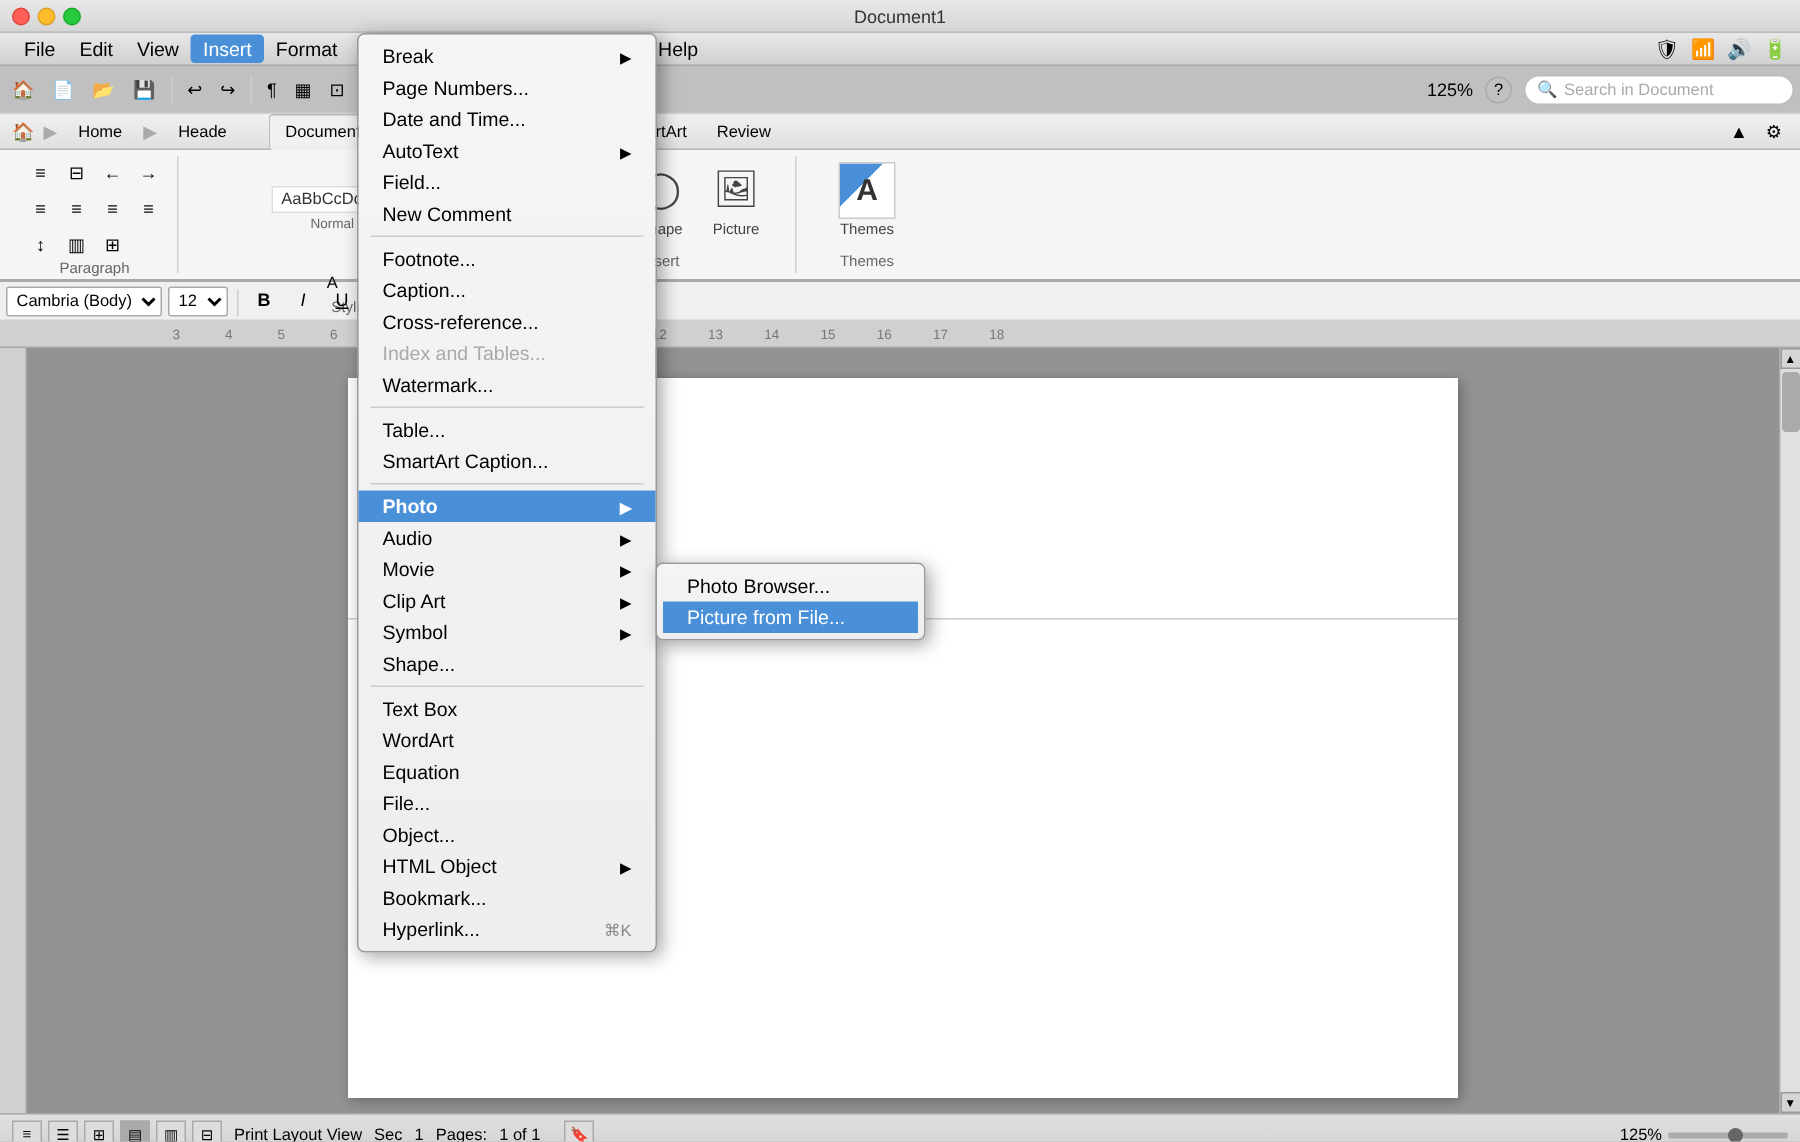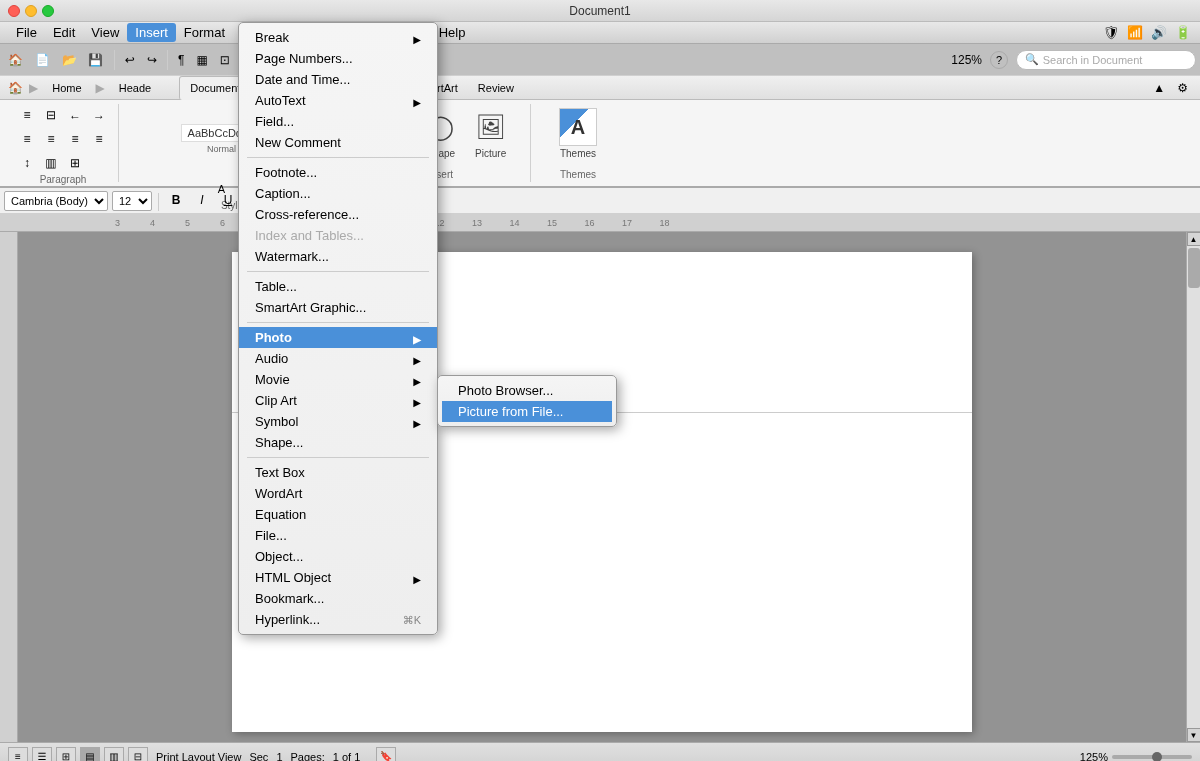--- a/index.html
+++ b/index.html
@@ -448,21 +448,21 @@
     <span>Index and Tables...</span>
   </div>
   <div class="menu-item">
     <span>Watermark...</span>
   </div>
   <div class="menu-separator"></div>
   <div class="menu-item">
     <span>Table...</span>
   </div>
   <div class="menu-item">
-    <span>SmartArt Graphic...</span>
+    <span>SmartArt Caption...</span>
   </div>
   <div class="menu-separator"></div>
   <div class="menu-item active">
     <span>Photo</span>
     <span class="menu-arrow">▶</span>
   </div>
   <div class="menu-item">
     <span>Audio</span>
     <span class="menu-arrow">▶</span>
   </div>

